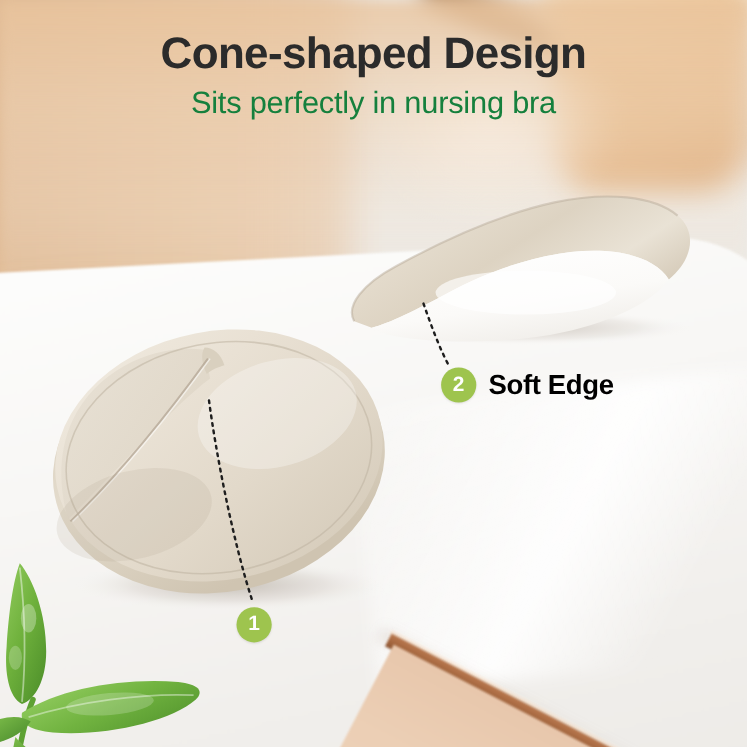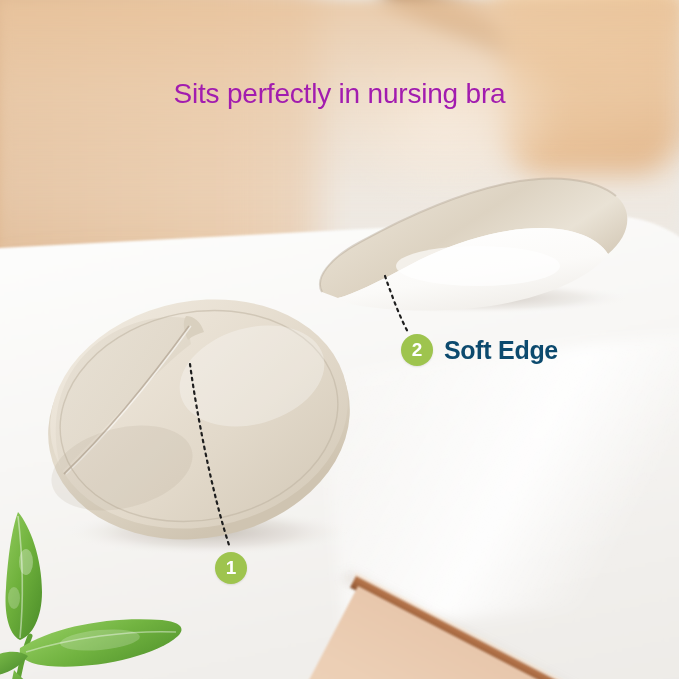--- a/index.html
+++ b/index.html
@@ -137,38 +137,38 @@
     position:absolute;left:0;top:28px;width:679px;
     text-align:center;
     font-size:40px;font-weight:700;letter-spacing:-0.6px;
     color:#2b2b2b;
     line-height:1.05;
   }
   .subtitle{
     position:absolute;left:0;top:78px;width:679px;
     text-align:center;
     font-size:28px;font-weight:500;letter-spacing:-0.2px;
-    color:#a21caf;
+    color:#15803d;
     line-height:1.15;
   }
 
   
   .callout{position:absolute;display:flex;align-items:center;gap:11px;}
   .badge{
     width:32px;height:32px;border-radius:50%;
     background:#9ec44e;
     display:flex;align-items:center;justify-content:center;
     color:#ffffff;font-size:19px;font-weight:700;
     line-height:1;
     box-shadow:0 1px 2px rgba(0,0,0,0.10);
     flex:0 0 auto;
   }
   .badge span{transform:translateY(-1px);}
   .callout-label{
-    font-size:25px;font-weight:700;color:#0c4a6e;letter-spacing:-0.3px;
+    font-size:25px;font-weight:700;color:#000000;letter-spacing:-0.3px;
     white-space:nowrap;
   }
   #callout-1{left:215px;top:552px;}
   #callout-2{left:401px;top:334px;}
 
   
   .leader{position:absolute;left:0;top:0;width:679px;height:679px;pointer-events:none;}
 </style>
 </head>
 <body>
@@ -338,20 +338,21 @@
                C 34,182 48,190 66,190
                L 20,190 Z" fill="url(#lf3)"></path>
     </svg>
   </div>
 
   <svg class="leader">
     <path d="M190,364 C 196,410 212,494 230,548" fill="none" stroke="#1e1e1e" stroke-width="2.2" stroke-dasharray="2.5 4.5" stroke-linecap="round"></path>
     <path d="M385,276 C 392,296 400,318 409,334" fill="none" stroke="#1e1e1e" stroke-width="2.2" stroke-dasharray="2.5 4.5" stroke-linecap="round"></path>
   </svg>
 
+  <div class="title">Cone-shaped Design</div>
   <div class="subtitle">Sits perfectly in nursing bra</div>
 
   <div class="callout" id="callout-1">
     <div class="badge">
       <span>1</span>
     </div>
   </div>
 
   <div class="callout" id="callout-2">
     <div class="badge">

